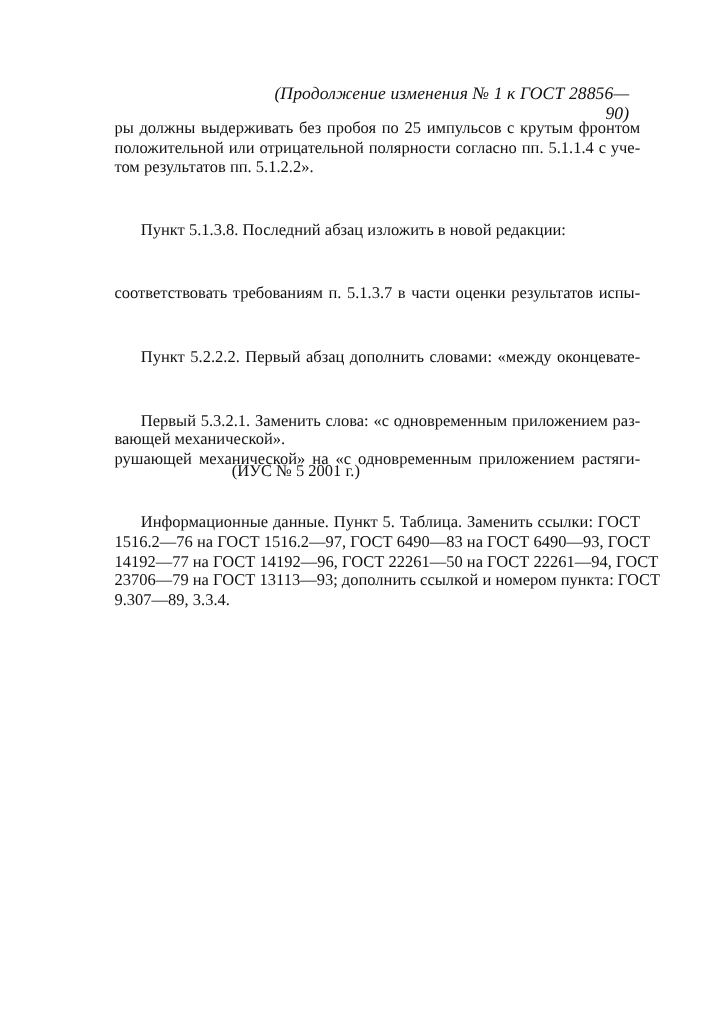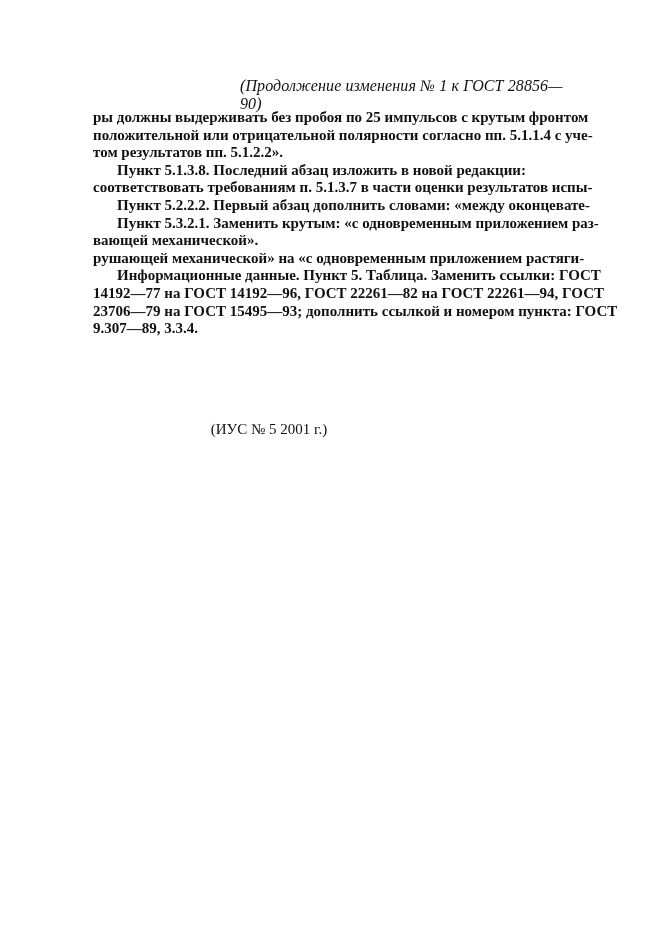--- a/index.html
+++ b/index.html
@@ -1,23 +1,23 @@
 <!DOCTYPE html>
 <html><head>
 <meta charset="utf-8">
 <style>
   html, body { margin: 0; padding: 0; background: #ffffff; }
   body { width: 661px; height: 936px; position: relative; overflow: hidden;
          font-family: "Liberation Serif", "DejaVu Serif", serif; color: #111; }
-  .header { position: absolute; left: 240px; top: 77px; width: 332px; 
+  .header { position: absolute; left: 240px; top: 77px; width: 332px; text-align: right;
             font-style: italic; font-size: 16px; letter-spacing: 0.1px; }
-  .body-text { position: absolute; left: 93px; top: 109px; width: 478px;
-               font-size: 15px; line-height: 17.6px; font-weight: bold; }
+  .body-text { position: absolute; left: 104px; top: 109px; width: 478px;
+               font-size: 15px; line-height: 17.6px; }
   .body-text p { margin: 0; text-align: justify; text-align-last: left; }
-  .body-text p.indent { text-indent: 24px; }
+  .body-text p.indent { text-indent: 24px; margin-top: 40px; }
   .line { display: block; white-space: nowrap; text-align: justify; text-align-last: justify; }
   .line.last { text-align-last: left; }
   .footer { position: absolute; left: 0; width: 538px; top: 421px; text-align: center; font-size: 15px; }
 </style>
 </head>
 <body>
 
 <div class="header">(Продолжение изменения № 1 к  ГОСТ  28856—90)</div>
 
 <div class="body-text">
@@ -29,25 +29,26 @@
   <p class="indent">
     <span class="line last">Пункт 5.1.3.8. Последний абзац изложить в новой редакции:</span>
   </p>
   <p class="indent">
     <span class="line" style="text-indent:0">соответствовать требованиям п. 5.1.3.7 в части оценки результатов испы-</span>
   </p>
   <p class="indent">
     <span class="line">Пункт 5.2.2.2. Первый абзац дополнить словами: «между оконцевате-</span>
   </p>
   <p class="indent">
-    <span class="line">Пункт 5.3.2.1. Заменить крутым: «с одновременным приложением раз-</span>
+    <span class="line">Первый 5.3.2.1. Заменить слова: «с одновременным приложением раз-</span>
     <span class="line last" style="text-indent:0">вающей механической».</span>
     <span class="line" style="text-indent:0">рушающей механической» на «с одновременным приложением растяги-</span>
   </p>
   <p class="indent">
     <span class="line">Информационные данные. Пункт 5. Таблица. Заменить ссылки: ГОСТ</span>
-    <span class="line" style="text-indent:0">14192—77 на ГОСТ 14192—96, ГОСТ 22261—82 на ГОСТ 22261—94, ГОСТ</span>
-    <span class="line" style="text-indent:0">23706—79 на ГОСТ 15495—93; дополнить ссылкой и номером пункта: ГОСТ</span>
+    <span class="line" style="text-indent:0">1516.2—76 на ГОСТ 1516.2—97, ГОСТ 6490—83 на ГОСТ 6490—93, ГОСТ</span>
+    <span class="line" style="text-indent:0">14192—77 на ГОСТ 14192—96, ГОСТ 22261—50 на ГОСТ 22261—94, ГОСТ</span>
+    <span class="line" style="text-indent:0">23706—79 на ГОСТ 13113—93; дополнить ссылкой и номером пункта: ГОСТ</span>
     <span class="line last" style="text-indent:0">9.307—89,  3.3.4.</span>
   </p>
 </div>
 
 <div class="footer">(ИУС № 5 2001 г.)</div>
 
 </body></html>

